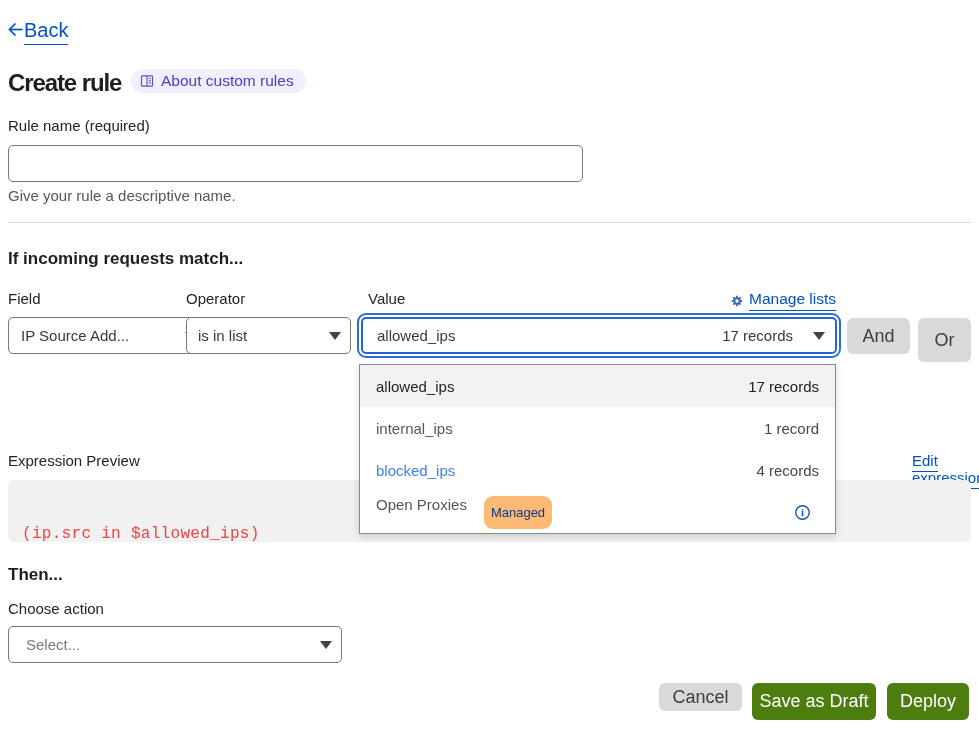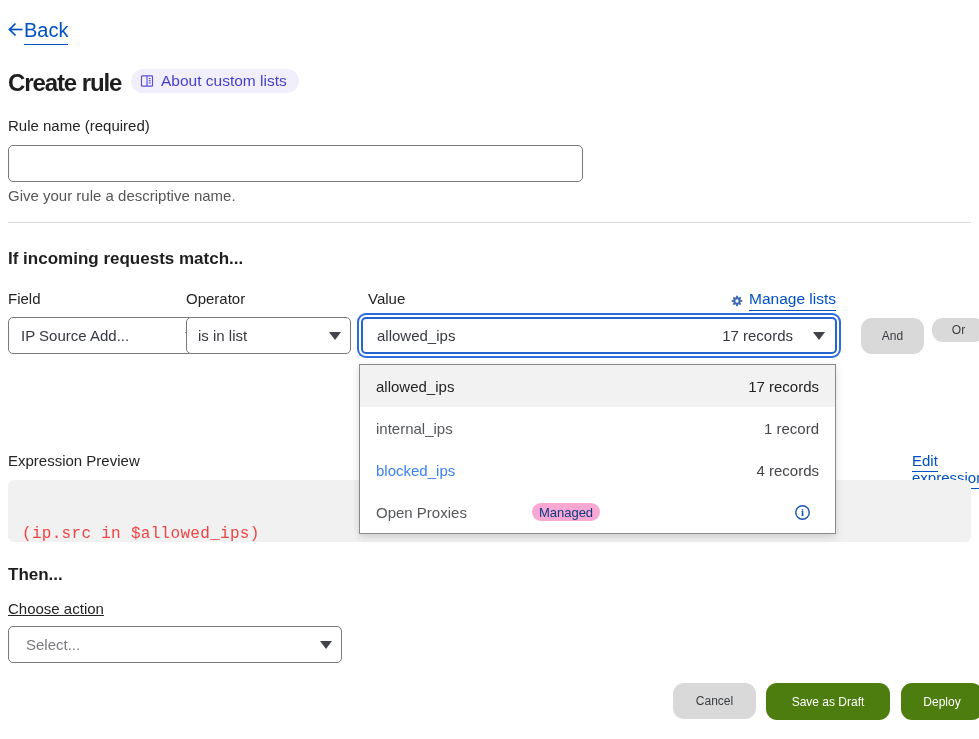--- a/index.html
+++ b/index.html
@@ -4,21 +4,21 @@
 <style>
   * { margin:0; padding:0; box-sizing:border-box; }
   html,body { width:979px; height:739px; background:#fff; font-family:"Liberation Sans", sans-serif; overflow:hidden; }
   body { position:relative; color:#1f1f1f; }
   .abs { position:absolute; }
   .lbl { font-size:15px; color:#242424; }
   .sel { background:#fff; border:1px solid #797979; border-radius:5px; display:flex; align-items:center; font-size:15px; color:#36393f; }
   .caret { width:0; height:0; border-left:6.5px solid transparent; border-right:6.5px solid transparent; border-top:8px solid #41444a; }
   a { color:#0051c3; text-decoration:none; }
   .ulink { border-bottom:1.5px solid #0051c3; padding-bottom:2px; }
-  .btn { display:flex; align-items:center; justify-content:center; font-size:12px; border-radius:11px;margin-left:14px; }
+  .btn { display:flex; align-items:center; justify-content:center; font-size:18px; border-radius:6px; }
   .btn-grey { background:#d9d9d9; color:#3a3d42; }
   .btn-blue { background:#4d7c0f; color:#fff; }
   .row { height:42px; display:flex; align-items:center; justify-content:space-between; padding:0 16px; font-size:15px; }
 </style>
 </head>
 <body>
 
 <div class="abs" style="left:8px; top:19px; display:flex; align-items:flex-start;">
   <svg width="16" height="15" viewBox="0 0 16 15" style="margin-top:3px;">
     <g fill="none" stroke="#0051c3" stroke-width="1.7">
@@ -34,21 +34,21 @@
 <div class="abs" style="left:131px; top:69px; height:24px; background:#f2effc; border-radius:12px; display:flex; align-items:center; padding:0 12px 0 9px;">
   <svg width="14" height="14" viewBox="0 0 16 16" style="margin-right:7px;">
     <g fill="none" stroke="#5a50ce" stroke-width="1.3">
       <rect x="1.7" y="2.2" width="12.6" height="11.6" rx="0.8"></rect>
       <line x1="8" y1="2.2" x2="8" y2="13.8"></line>
       <line x1="10" y1="5.2" x2="12.2" y2="5.2"></line>
       <line x1="10" y1="7.7" x2="12.2" y2="7.7"></line>
       <line x1="10" y1="10.2" x2="12.2" y2="10.2"></line>
     </g>
   </svg>
-  <span style="font-size:15.5px; color:#4740ca;">About custom lists</span>
+  <span style="font-size:15.5px; color:#4740ca;">About custom rules</span>
 </div>
 
 <div class="abs lbl" style="left:8px; top:117px;">Rule name (required)</div>
 <div class="abs" style="left:8px; top:145px; width:575px; height:37px; border:1px solid #797979; border-radius:5px; background:#fff;"></div>
 <div class="abs" style="left:8px; top:187px; font-size:15px; color:#565656;">Give your rule a descriptive name.</div>
 
 <div class="abs" style="left:8px; top:222px; width:963px; height:1px; background:#d9d9d9;"></div>
 
 <div class="abs" style="left:8px; top:249px; font-size:17px; font-weight:bold; color:#1e1e1e;">If incoming requests match...</div>
 
@@ -80,55 +80,55 @@
   <span class="caret" style="margin-left:auto;"></span>
 </div>
 
 <div class="abs sel" style="left:361px; top:317px; width:476px; height:37px; padding:0 10px 0 14px; border:2px solid #2565d2; box-shadow:0 0 0 2px #fff, 0 0 0 4px #2b6cdf;">
   <span>allowed_ips</span>
   <span style="margin-left:auto; margin-right:20px;">17 records</span>
   <span class="caret"></span>
 </div>
 
 <div class="abs btn btn-grey" style="left:847px; top:318px; width:63px; height:36px;">And</div>
-<div class="abs btn btn-grey" style="left:918px; top:318px; width:53px; height:24px;text-align:center;">Or</div>
+<div class="abs btn btn-grey" style="left:918px; top:318px; width:53px; height:44px;text-align:center;">Or</div>
 
 <div class="abs lbl" style="left:8px; top:452px;">Expression Preview</div>
 <div class="abs" style="top:452px; left:868px; font-size:15px;margin-left:44px;"><a href="#" class="ulink">Edit expression</a></div>
 
 <div class="abs" style="left:8px; top:480px; width:963px; height:62px; background:#f1f1f2; border-radius:6px;"></div>
 <div class="abs" style="left:22px; top:525px; font-family:'Liberation Mono', monospace; font-size:16px; letter-spacing:0.3px; color:#ef4444;">(ip.src in $allowed_ips)</div>
 
 <div class="abs" style="left:8px; top:565px; font-size:17px; font-weight:bold; color:#1e1e1e;">Then...</div>
-<div class="abs lbl" style="left:8px; top:600px;text-decoration:underline;">Choose action</div>
+<div class="abs lbl" style="left:8px; top:600px;">Choose action</div>
 <div class="abs sel" style="left:8px; top:626px; width:334px; height:37px; padding:0 9px 0 17px;">
   <span style="color:#77797c;">Select...</span>
   <span class="caret" style="margin-left:auto;"></span>
 </div>
 
 <div class="abs" style="left:359px; top:364px; width:477px; background:#fff; border:1px solid #8a8a8a; box-shadow:0 3px 8px rgba(0,0,0,0.15); z-index:10;">
   <div class="row" style="background:#f2f2f2;">
     <span style="color:#232324;">allowed_ips</span>
       <span style="color:#232324;">17 records</span>
   </div>
   <div class="row">
     <span style="color:#55575b;">internal_ips</span>
       <span style="color:#45474b;">1 record</span>
   </div>
   <div class="row">
     <span style="color:#3b82f6;">blocked_ips</span>
       <span style="color:#45474b;">4 records</span>
   </div>
   <div class="row">
-    <span style="display:flex; align-items:center;gap:48px;">
+    <span style="display:flex; ">
         <span style="color:#55575b;">Open Proxies</span>
-      <span style="margin-left:17px; background:#f9a8d4; color:#0d3a80; font-size:13px; height:18px; display:flex; align-items:center; padding:0 7px; border-radius:9px;">Managed</span>
+      <span style="margin-left:17px; background:#fdba74; color:#0d3a80; font-size:13px; height:33px; display:flex; align-items:center; padding:0 7px; border-radius:9px;">Managed</span>
     </span>
     <svg width="15" height="15" viewBox="0 0 16 16" style="margin-right:9px;">
       <circle cx="8" cy="8" r="7.2" fill="none" stroke="#1a55b4" stroke-width="1.5"></circle>
       <text x="8" y="12.2" text-anchor="middle" font-family="Liberation Serif" font-size="11.5" font-weight="bold" fill="#1a55b4">i</text>
     </svg>
   </div>
 </div>
 
-<div class="abs btn btn-grey" style="left:659px; top:683px; width:83px; height:36px;">Cancel</div>
+<div class="abs btn btn-grey" style="left:659px; top:683px; width:83px; height:28px;">Cancel</div>
 <div class="abs btn btn-blue" style="left:752px; top:683px; width:124px; height:37px;">Save as Draft</div>
 <div class="abs btn btn-blue" style="left:887px; top:683px; width:82px; height:37px;">Deploy</div>
 
 </body></html>

